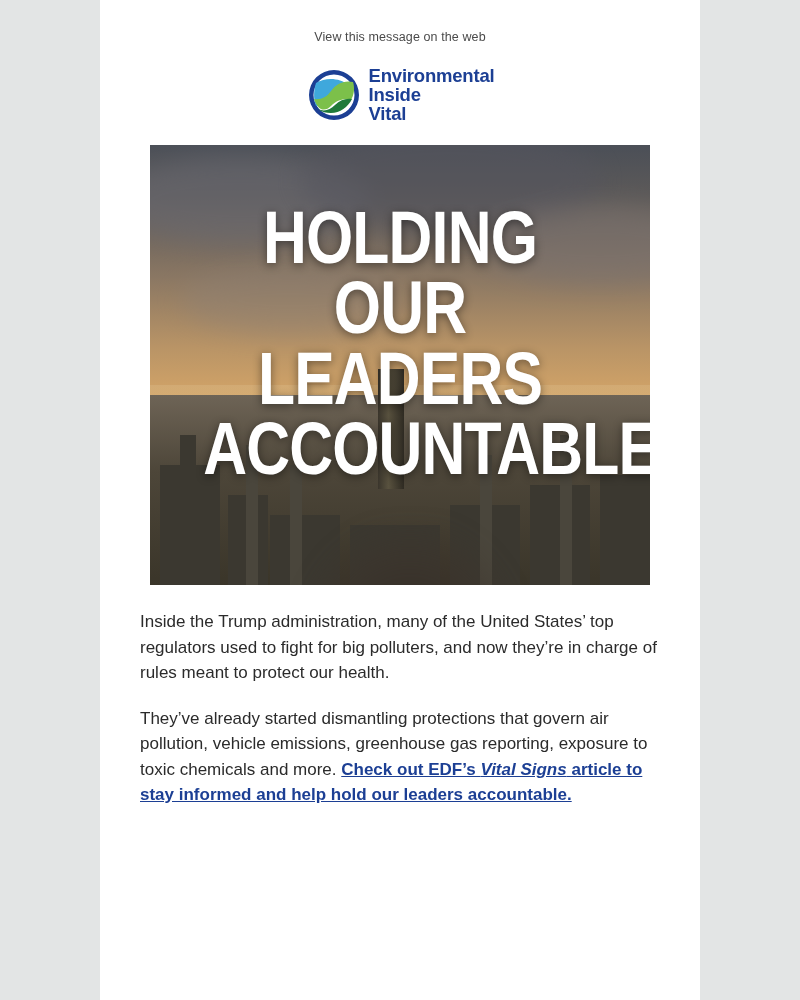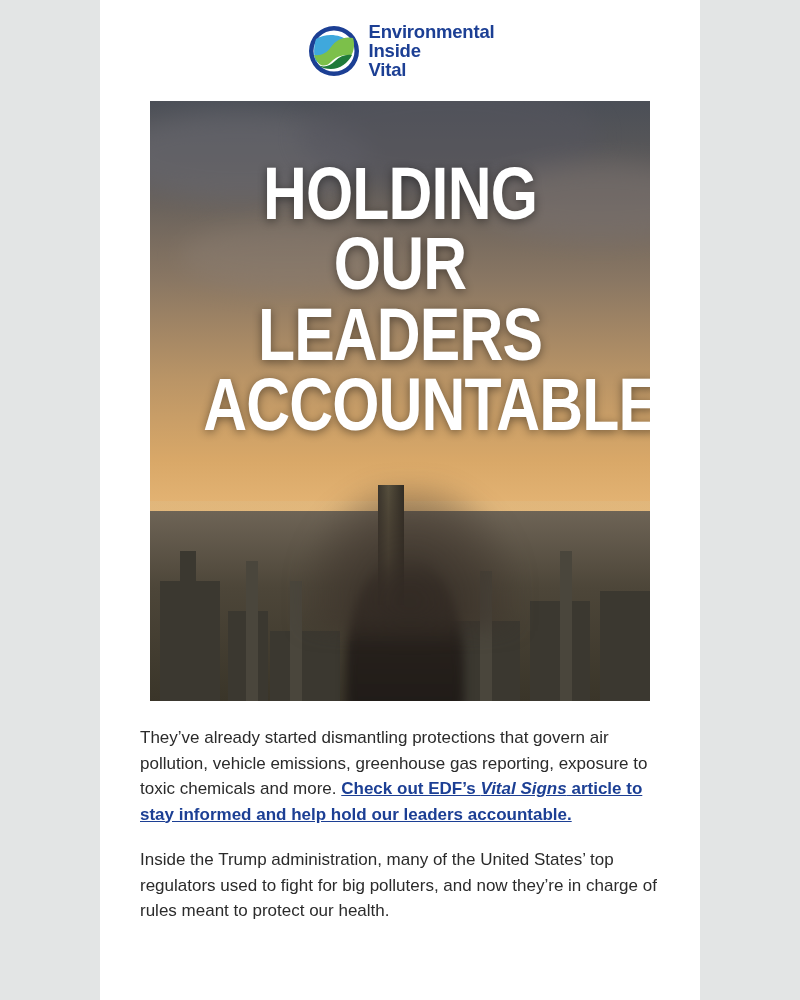--- a/index.html
+++ b/index.html
@@ -48,21 +48,21 @@
     font-family: "Liberation Sans", sans-serif;
     font-weight: bold;
     font-size: 18.5px;
     line-height: 19px;
     color: #1c3f94;
     letter-spacing: -0.2px;
   }
   
   .hero {
     width: 500px;
-    height: 600px;
+    height: 440px;
     margin: 8px auto 0 auto;
     position: relative;
     overflow: hidden;
     background: #2b2b33;
   }
   .sky {
     position: absolute;
     inset: 0;
     background:
       linear-gradient(180deg,
@@ -180,20 +180,23 @@
     font-weight: bold;
     text-decoration: underline;
   }
   .body-copy a.inline-link i { font-style: italic; }
 </style>
 </head>
 <body>
 
 <div class="email-wrap">
 
+  <div class="preheader">
+    <a href="#">View this message on the web</a>
+  </div>
 
   <div class="logo-row">
     <span class="logo-mark">
       <svg width="56" height="56" viewBox="0 0 56 56" aria-hidden="true">
         <circle cx="28" cy="28" r="25" fill="#ffffff"></circle>
         <path d="M28 3a25 25 0 0 0-25 25 25 25 0 0 0 25 25 25 25 0 0 0 25-25A25 25 0 0 0 28 3zm0 4.5A20.5 20.5 0 0 1 48.5 28 20.5 20.5 0 0 1 28 48.5 20.5 20.5 0 0 1 7.5 28 20.5 20.5 0 0 1 28 7.5z" fill="#1c3f94"></path>
         <path d="M10 16c10-6 24-5 32 2-9 2-16 7-20 13-3 5-7 8-12 8-3-8-2-17 0-23z" fill="#3fa8dc"></path>
         <path d="M8 32c7 1 13-2 17-8 5-7 13-11 22-9 2 6 1 13-2 18-8-2-15 1-20 6-6 6-13 5-17-7z" fill="#7cc04a"></path>
         <path d="M12 42c6 3 12 1 17-4 5-5 11-7 17-6-4 8-12 14-21 14-5 0-9-1-13-4z" fill="#1f7a3a"></path>
       </svg>
@@ -232,19 +235,19 @@
     <div class="plume"></div>
     <div class="plume2"></div>
     <div class="headline">
       <div>HOLDING OUR</div>
       <div class="l2">LEADERS</div>
       <div class="l2">ACCOUNTABLE</div>
     </div>
   </div>
 
   <div class="body-copy">
+    <p>Inside the Trump administration, many of the United States’ top regulators used to fight for big polluters, and now they’re in charge of rules meant to protect our health.</p>
     <p>
       <span>They’ve already started dismantling protections that govern air pollution, vehicle emissions, greenhouse gas reporting, exposure to toxic chemicals and more. </span><a class="inline-link" href="#"><span>Check out EDF’s </span><i>Vital Signs</i><span> article to stay informed and help hold our leaders accountable.</span></a>
     </p>
-    <p>Inside the Trump administration, many of the United States’ top regulators used to fight for big polluters, and now they’re in charge of rules meant to protect our health.</p>
   </div>
 
 </div>
 
 </body></html>

